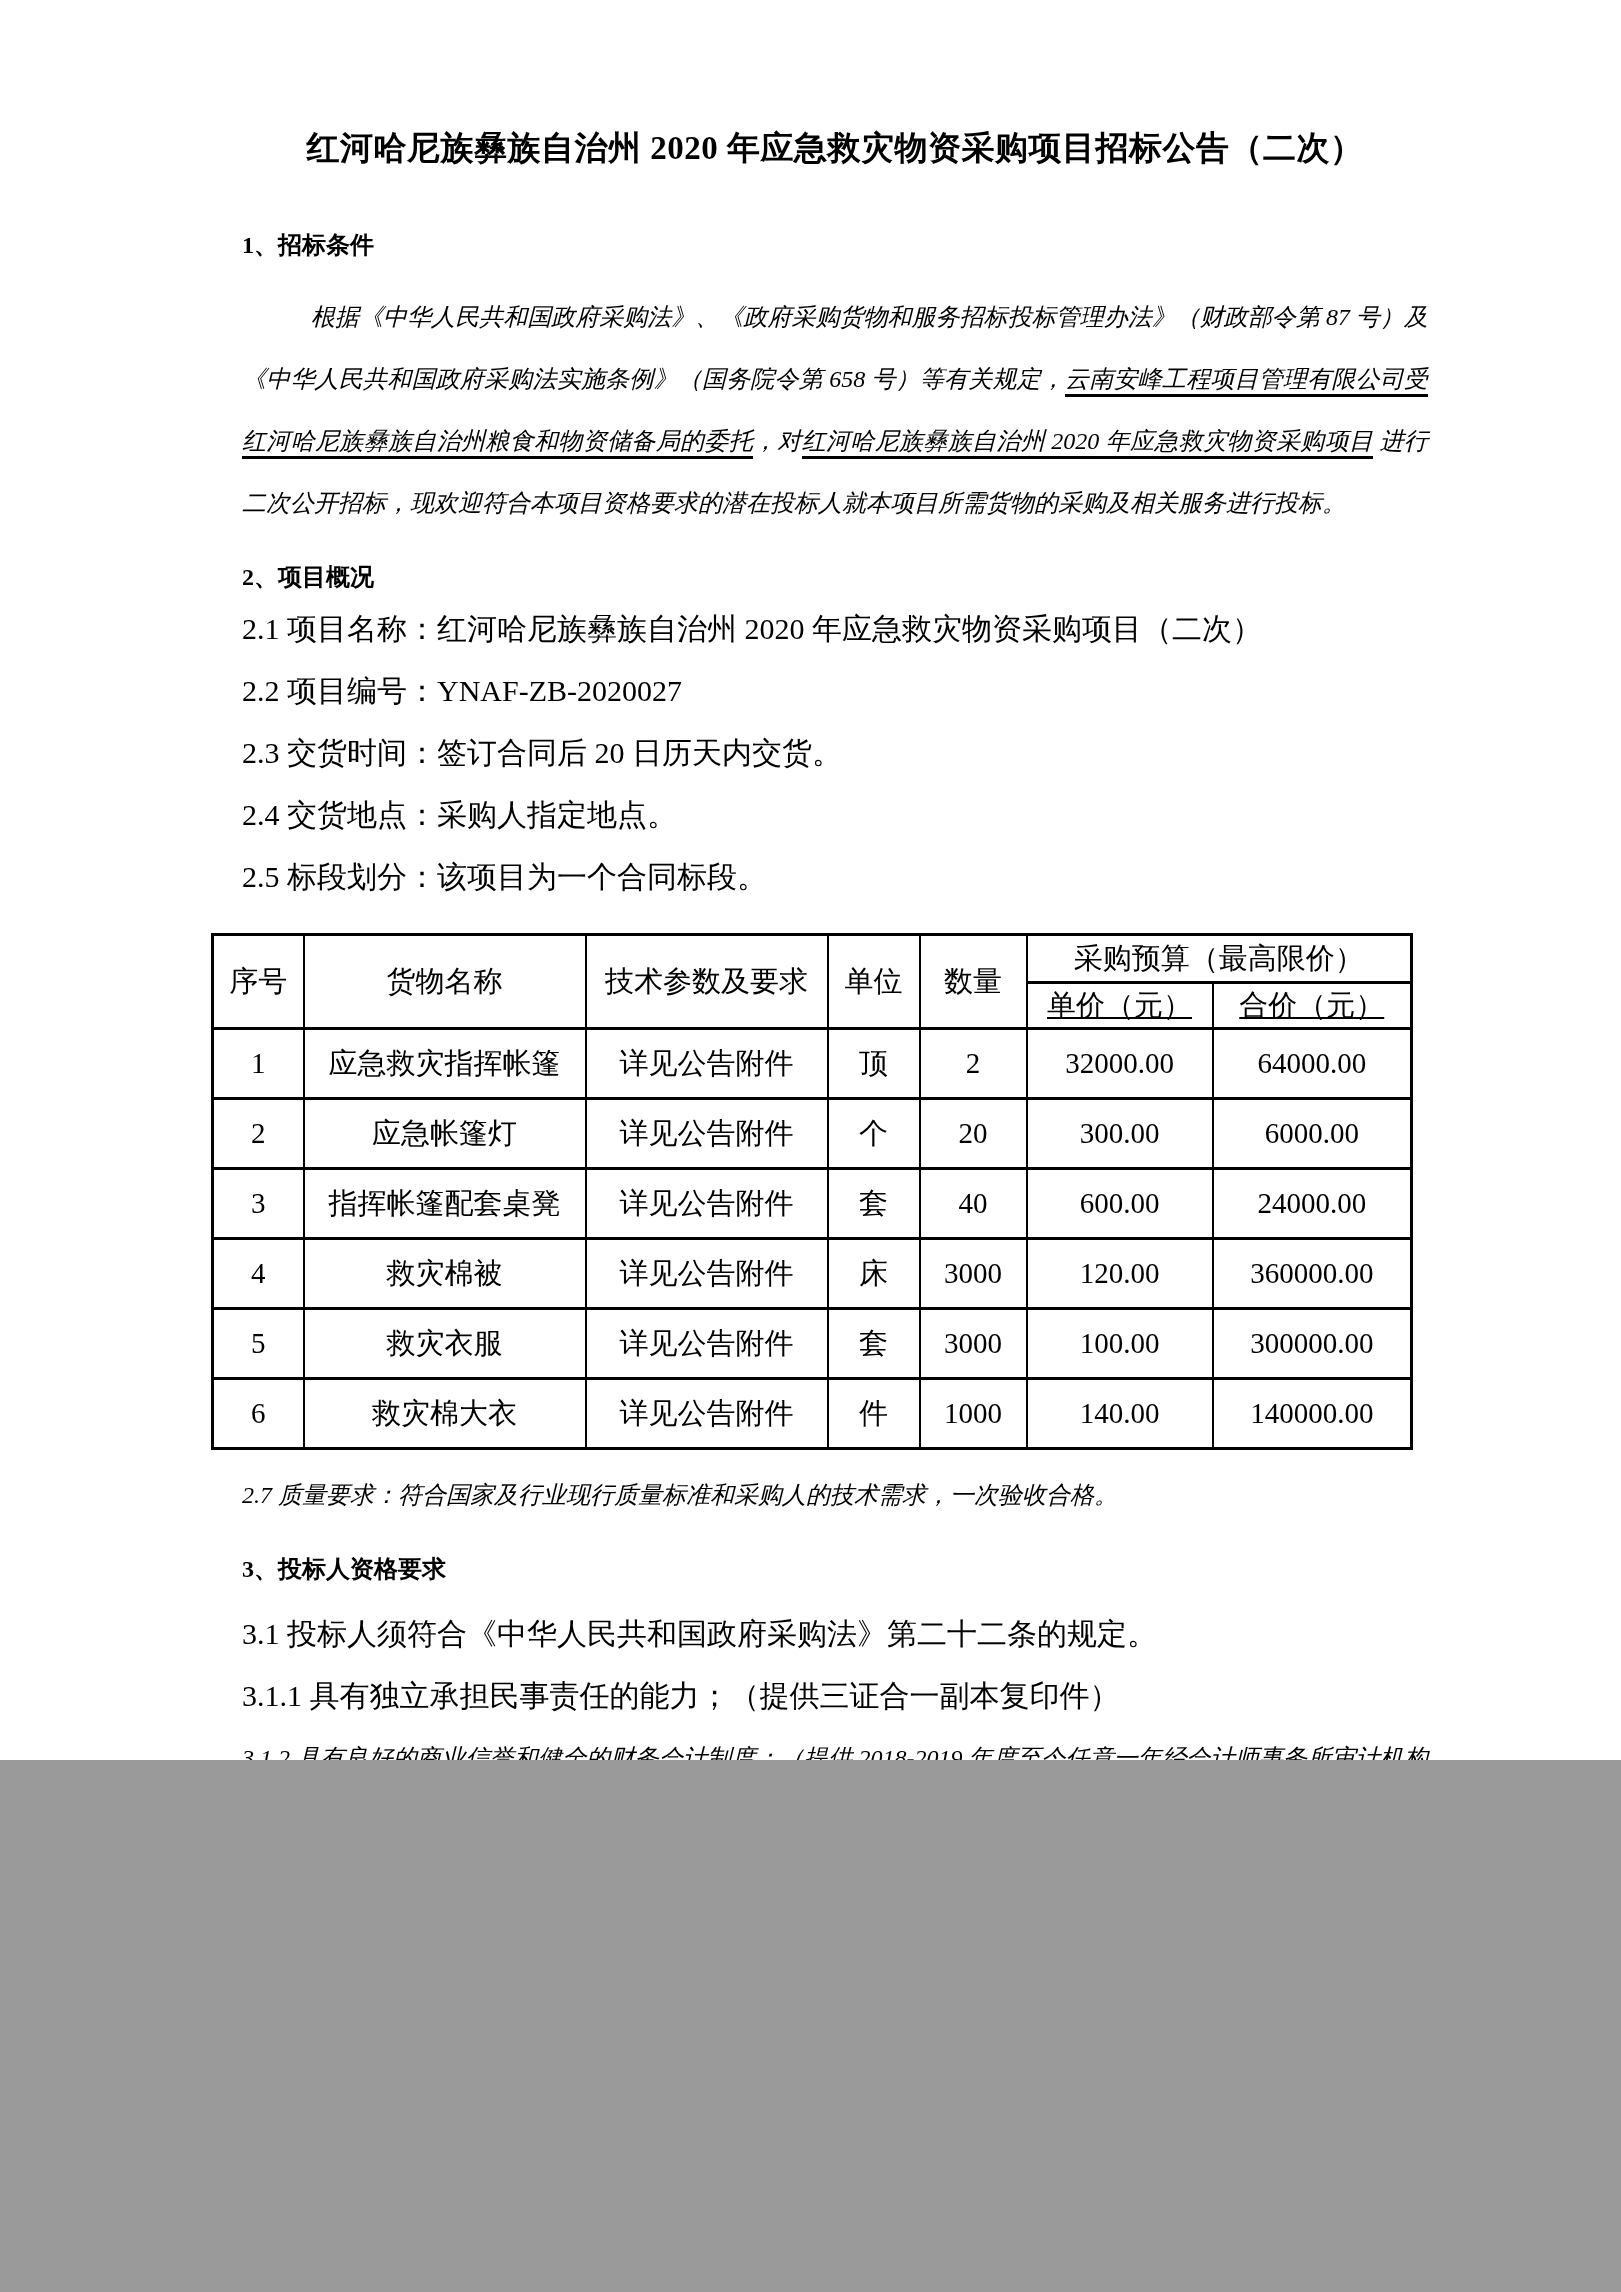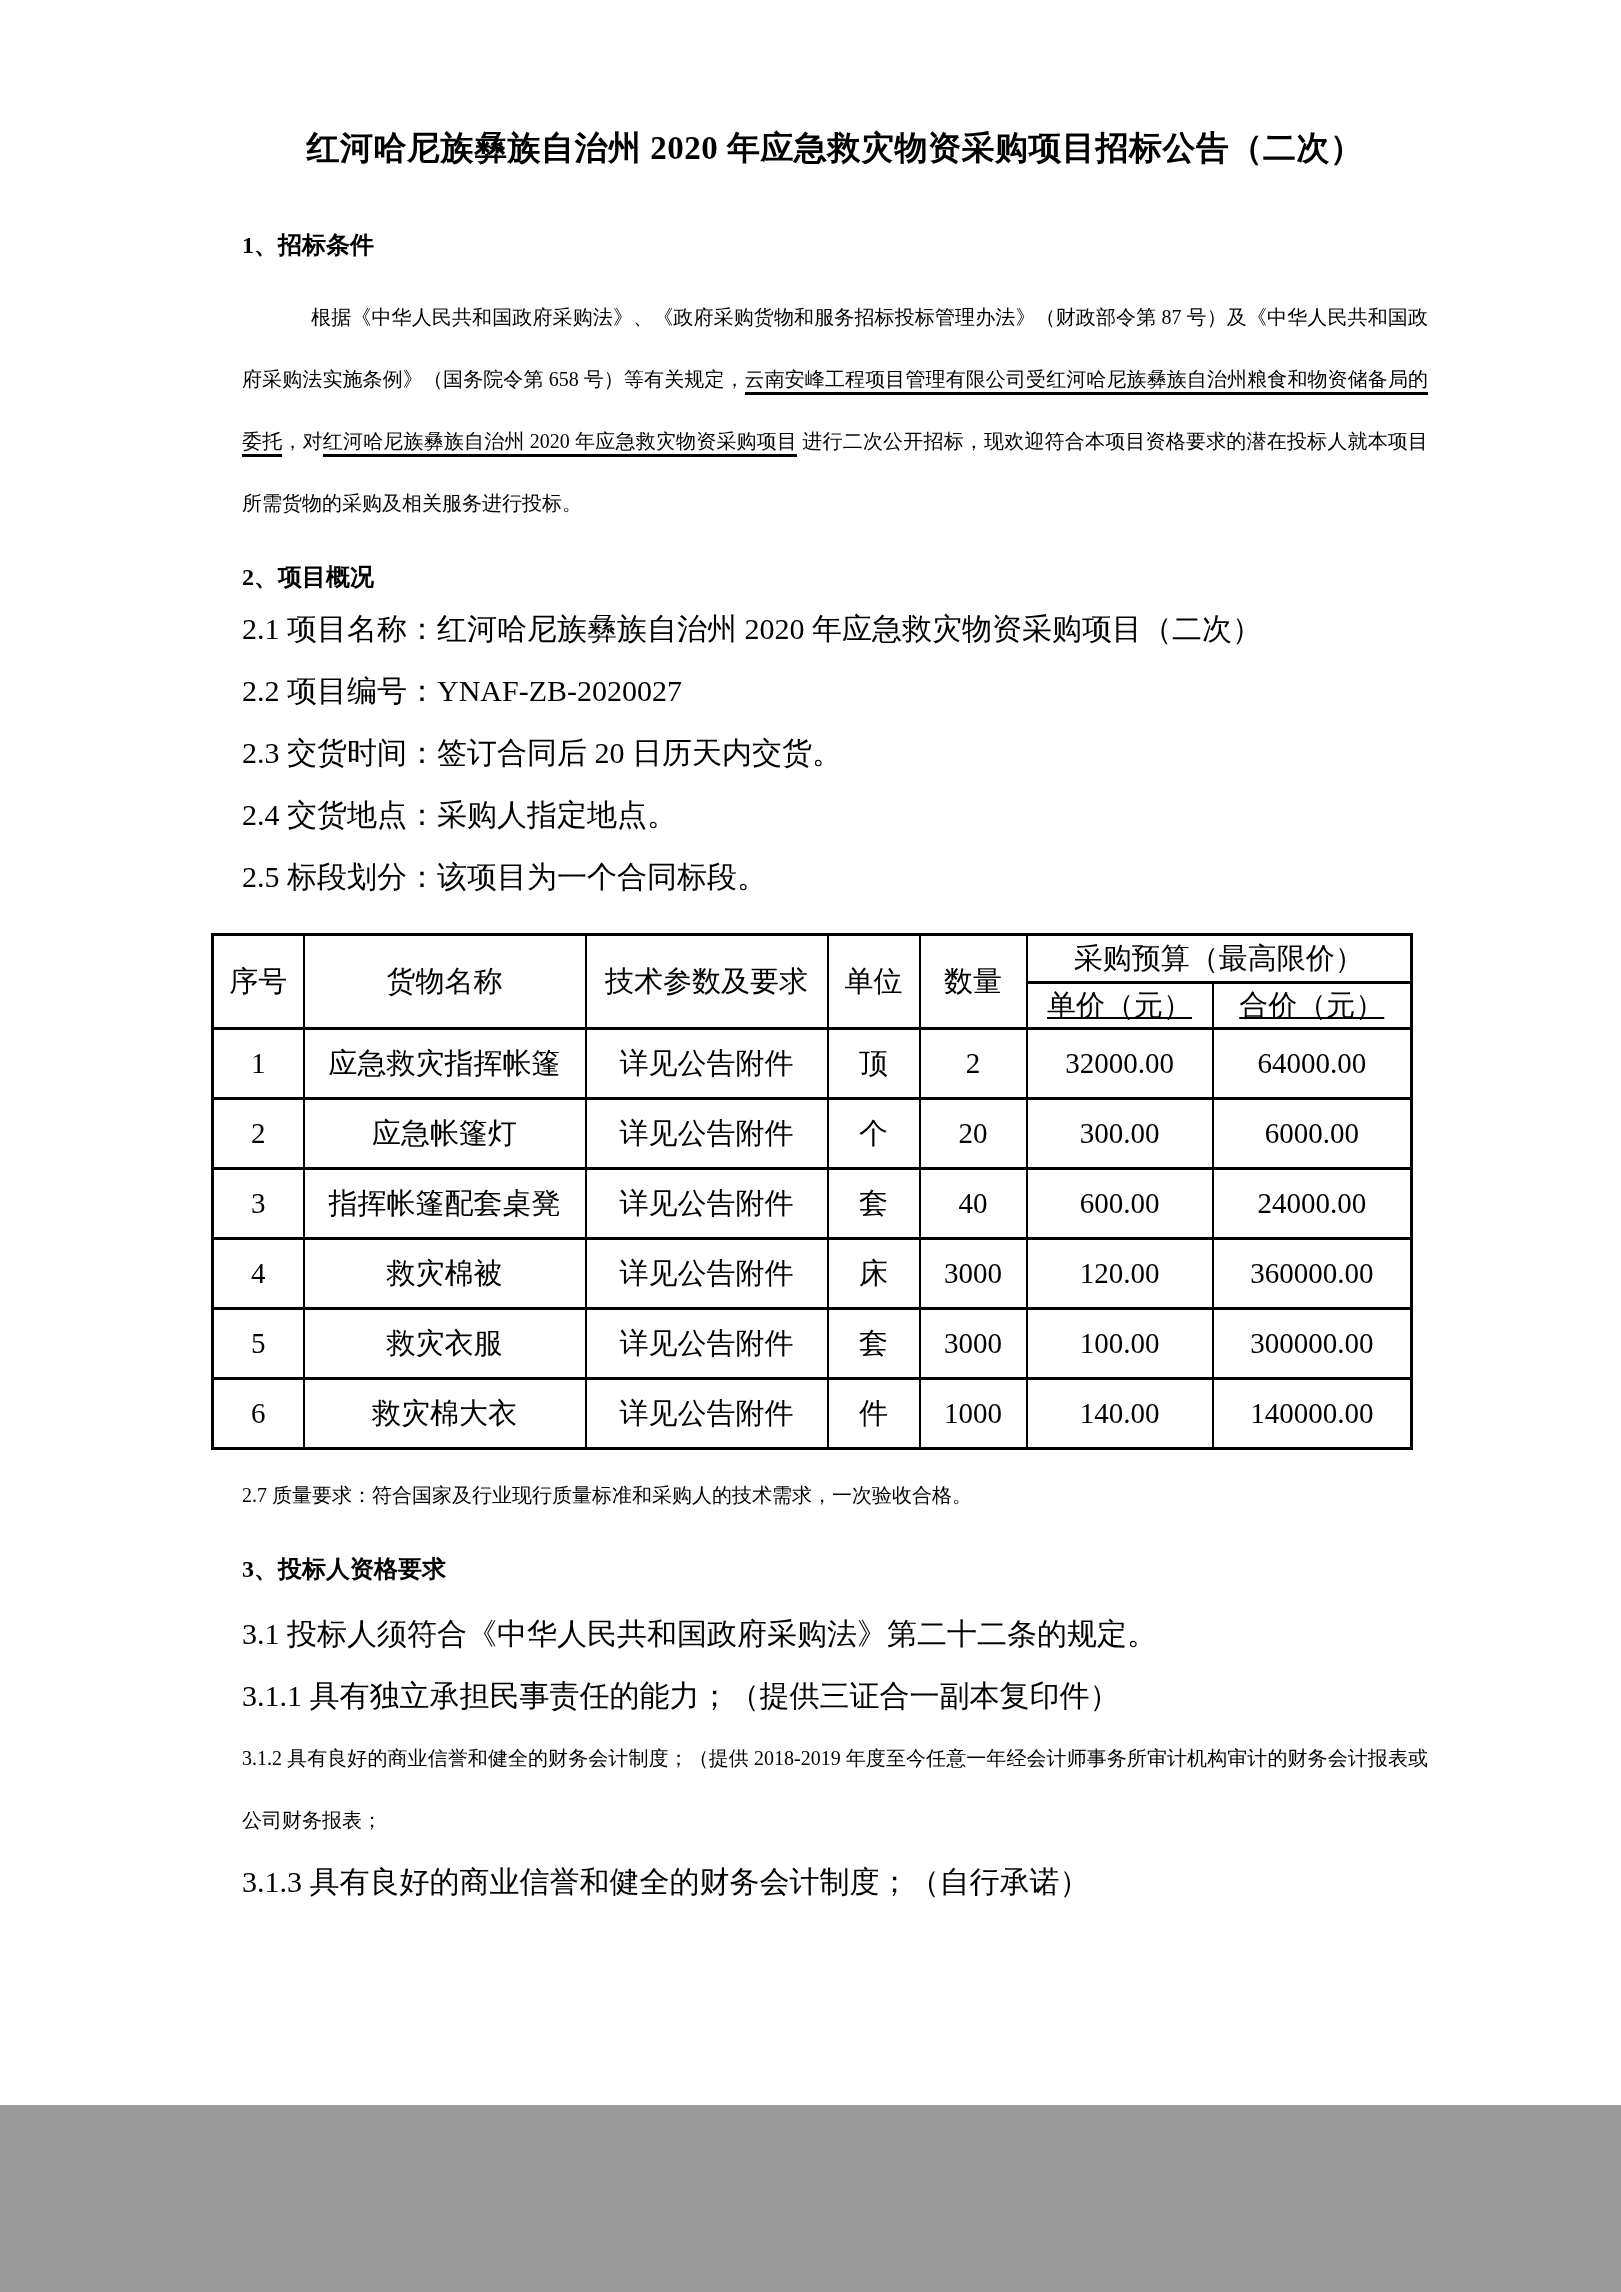--- a/index.html
+++ b/index.html
@@ -1,19 +1,19 @@
 <!DOCTYPE html>
 <html><head>
 <meta charset="utf-8">
 <style>
   html, body { margin: 0; padding: 0; background: #9a9a9a; }
   .page {
     position: relative;
     width: 1621px;
-    height: 2105px;
+    height: 1760px;
     margin: 0 auto;
     background: #ffffff;
     box-sizing: border-box;
     padding: 127px 193px 0 242px;
     font-family: "Liberation Serif", "DejaVu Serif", serif;
     color: #000000;
     overflow: hidden;
   }
   .title {
     margin: 0;
@@ -25,24 +25,25 @@
   }
   .sec-heading {
     margin: 55px 0 0 0;
     font-size: 24px;
     font-weight: bold;
     line-height: 41px;
   }
   .sec-heading.tight { margin-top: 23px; }
   .para {
     margin: 19.6px 0 0 0;
-    font-size: 20px;
+    font-size: 24px;
     line-height: 62px;
     text-align: justify;
     text-justify: inter-character;
+    font-style: italic;
   }
   .para.indent { text-indent: 69px; }
   .item {
     margin: 0;
     font-size: 30px;
     line-height: 62px;
     text-align: justify;
   }
   .u {
     border-bottom: 3.9px solid #000;

